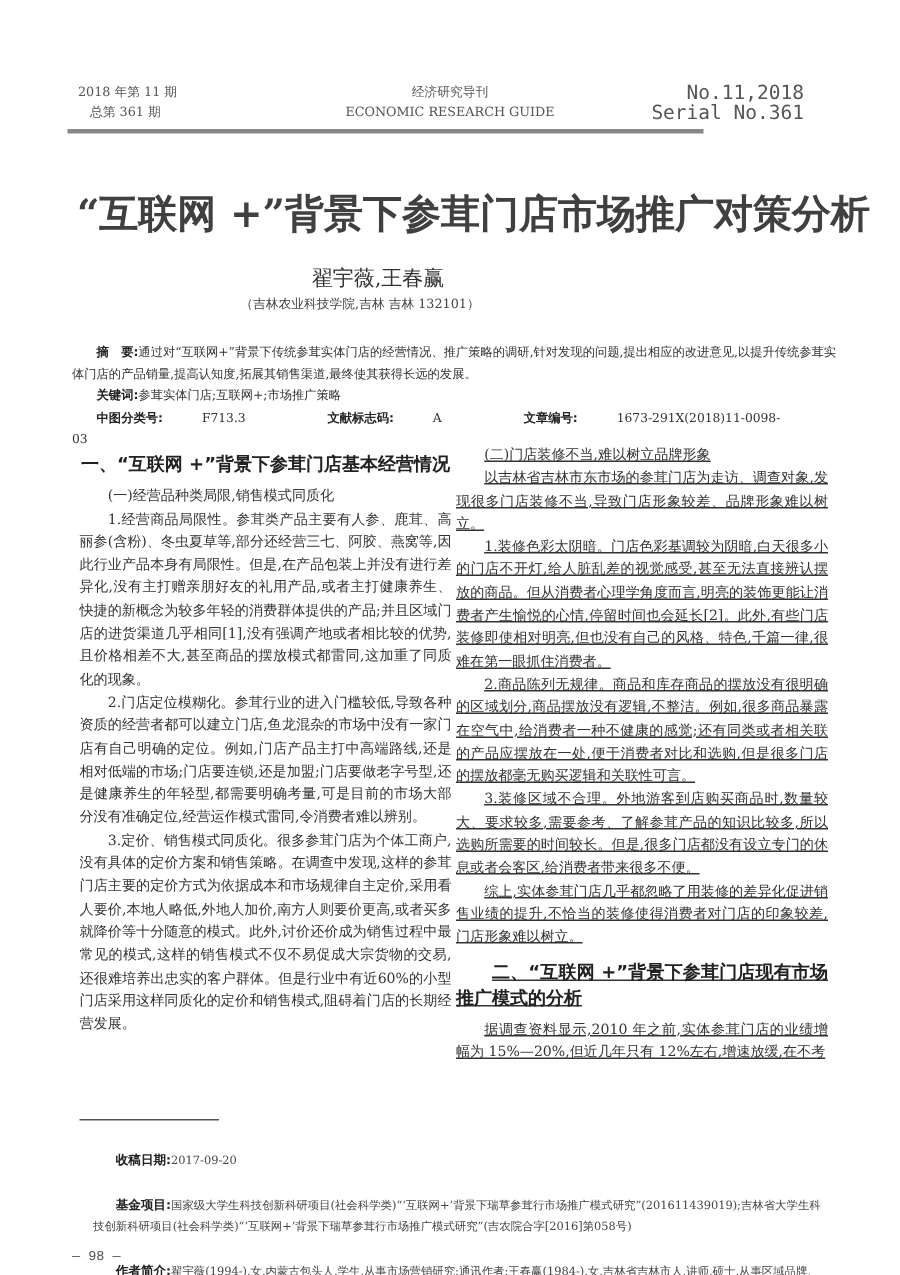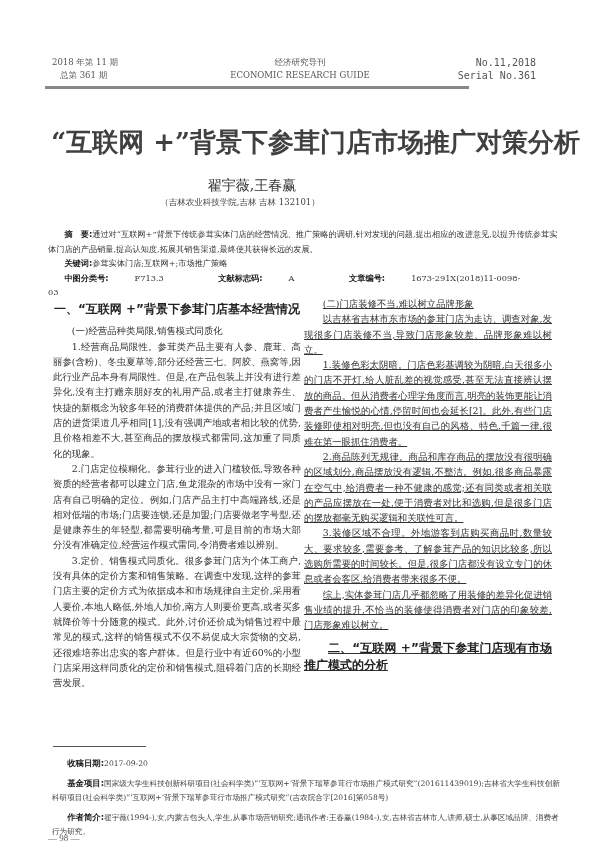--- a/index.html
+++ b/index.html
@@ -3,43 +3,43 @@
 <meta charset="utf-8">
 <style>
   html, body { margin:0; padding:0; background:#ffffff; }
   body { width:600px; height:850px; position:relative; overflow:hidden;
          font-family:"DejaVu Serif", "Liberation Serif", serif; color:#2a2a2a; }
   .abs { position:absolute; }
   .hdr { font-size:8.5px; color:#555; font-family:"DejaVu Serif", serif; line-height:13px; }
   .hdr-left { left:52px; top:56px; }
   .hdr-left .l2 { padding-left:8px; }
   .hdr-center { left:150px; width:300px; top:56px; text-align:center; }
-  .hdr-right { right:64px; top:56px; text-align:right; font-family:"DejaVu Sans Mono", monospace; font-size:10px; }
+  .hdr-right { right:64px; top:56px; text-align:right; font-family:"DejaVu Sans Mono", monospace; font-size:13px; }
   .hdr-rule { left:45px; top:86px; width:424px; height:3px; background:#888; width:423px; }
   .hdr-rule { width:423px; left:45px; }
   .title { left:20px; width:560px; top:125px; text-align:right; font-size:26px; font-weight:bold;
            font-family:"DejaVu Serif", serif; letter-spacing:0px; color:#404040; }
   .authors { left:0; width:504px; top:177px; text-align:center; font-size:14px; color:#333; }
   .affil { left:0; width:480px; top:197px; text-align:center; font-size:8.5px; color:#444; }
   .absblock { left:48px; width:514px; top:227px; font-size:8.2px; line-height:14.5px; color:#333; }
   .absblock .lbl { font-weight:bold; font-family:"DejaVu Sans", sans-serif; color:#222; }
   .absblock p { margin:0; }
   .indent { text-indent:2em; }
   .meta-row span { margin-right:26px; }
   .col { width:248px; font-size:9.4px; line-height:15.3px; color:#333; text-align:justify; }
   .col p { margin:0; }
   .col-left { left:53px; top:296px; }
   .col-right { left:304px; top:296px;text-decoration:underline; }
   .h1 { font-family:"DejaVu Sans", sans-serif; font-weight:bold; font-size:12px; color:#222; margin:6px 0 6px 0; }
   .h1.center { text-align:center; }
   .foot-rule { left:53px; top:746px; width:93px; height:1px; background:#555; }
   .footer { left:48px; top:752px; width:516px; font-size:7.6px; line-height:14.5px; color:#444; }
-  .footer p { margin:4px; }
+  .footer p { margin:14px; }
   .footer .lbl { font-weight:bold; font-family:"DejaVu Sans", sans-serif; color:#222; font-size:8.4px; }
-  .pageno { left:48px; top:833px; font-size:9px; color:#555; font-family:Liberation Serif, serif; }
+  .pageno { left:48px; top:833px; font-size:9px; color:#555; font-family:Liberation Mono, monospace; }
 </style>
 </head>
 <body>
 
 <div class="abs hdr hdr-left">
   <div>2018 年第 11 期</div>
   <div class="l2">总第 361 期</div>
 </div>
 <div class="abs hdr hdr-center">
   <div>经济研究导刊</div>
@@ -78,20 +78,21 @@
 </div>
 
 <div class="abs col col-right">
   <p class="indent">(二)门店装修不当,难以树立品牌形象</p>
   <p class="indent">以吉林省吉林市东市场的参茸门店为走访、调查对象,发现很多门店装修不当,导致门店形象较差、品牌形象难以树立。</p>
   <p class="indent">1.装修色彩太阴暗。门店色彩基调较为阴暗,白天很多小的门店不开灯,给人脏乱差的视觉感受,甚至无法直接辨认摆放的商品。但从消费者心理学角度而言,明亮的装饰更能让消费者产生愉悦的心情,停留时间也会延长[2]。此外,有些门店装修即使相对明亮,但也没有自己的风格、特色,千篇一律,很难在第一眼抓住消费者。</p>
   <p class="indent">2.商品陈列无规律。商品和库存商品的摆放没有很明确的区域划分,商品摆放没有逻辑,不整洁。例如,很多商品暴露在空气中,给消费者一种不健康的感觉;还有同类或者相关联的产品应摆放在一处,便于消费者对比和选购,但是很多门店的摆放都毫无购买逻辑和关联性可言。</p>
   <p class="indent">3.装修区域不合理。外地游客到店购买商品时,数量较大、要求较多,需要参考、了解参茸产品的知识比较多,所以选购所需要的时间较长。但是,很多门店都没有设立专门的休息或者会客区,给消费者带来很多不便。</p>
   <p class="indent">综上,实体参茸门店几乎都忽略了用装修的差异化促进销售业绩的提升,不恰当的装修使得消费者对门店的印象较差,门店形象难以树立。</p>
   <div class="h1 indent" style="margin:7px 0 5px 0; line-height:17px;">二、“互联网 +”背景下参茸门店现有市场推广模式的分析</div>
+  <p class="indent">据调查资料显示,2010 年之前,实体参茸门店的业绩增幅为 15%—20%,但近几年只有 12%左右,增速放缓,在不考</p>
 </div>
 
 <div class="abs foot-rule"></div>
 <div class="abs footer">
   <p class="indent">
     <span class="lbl">收稿日期:</span><span>2017-09-20</span>
   </p>
   <p class="indent">
     <span class="lbl">基金项目:</span><span>国家级大学生科技创新科研项目(社会科学类)“‘互联网+’背景下瑞草参茸行市场推广模式研究”(201611439019);吉林省大学生科技创新科研项目(社会科学类)“‘互联网+’背景下瑞草参茸行市场推广模式研究”(吉农院合字[2016]第058号)</span>
   </p>

